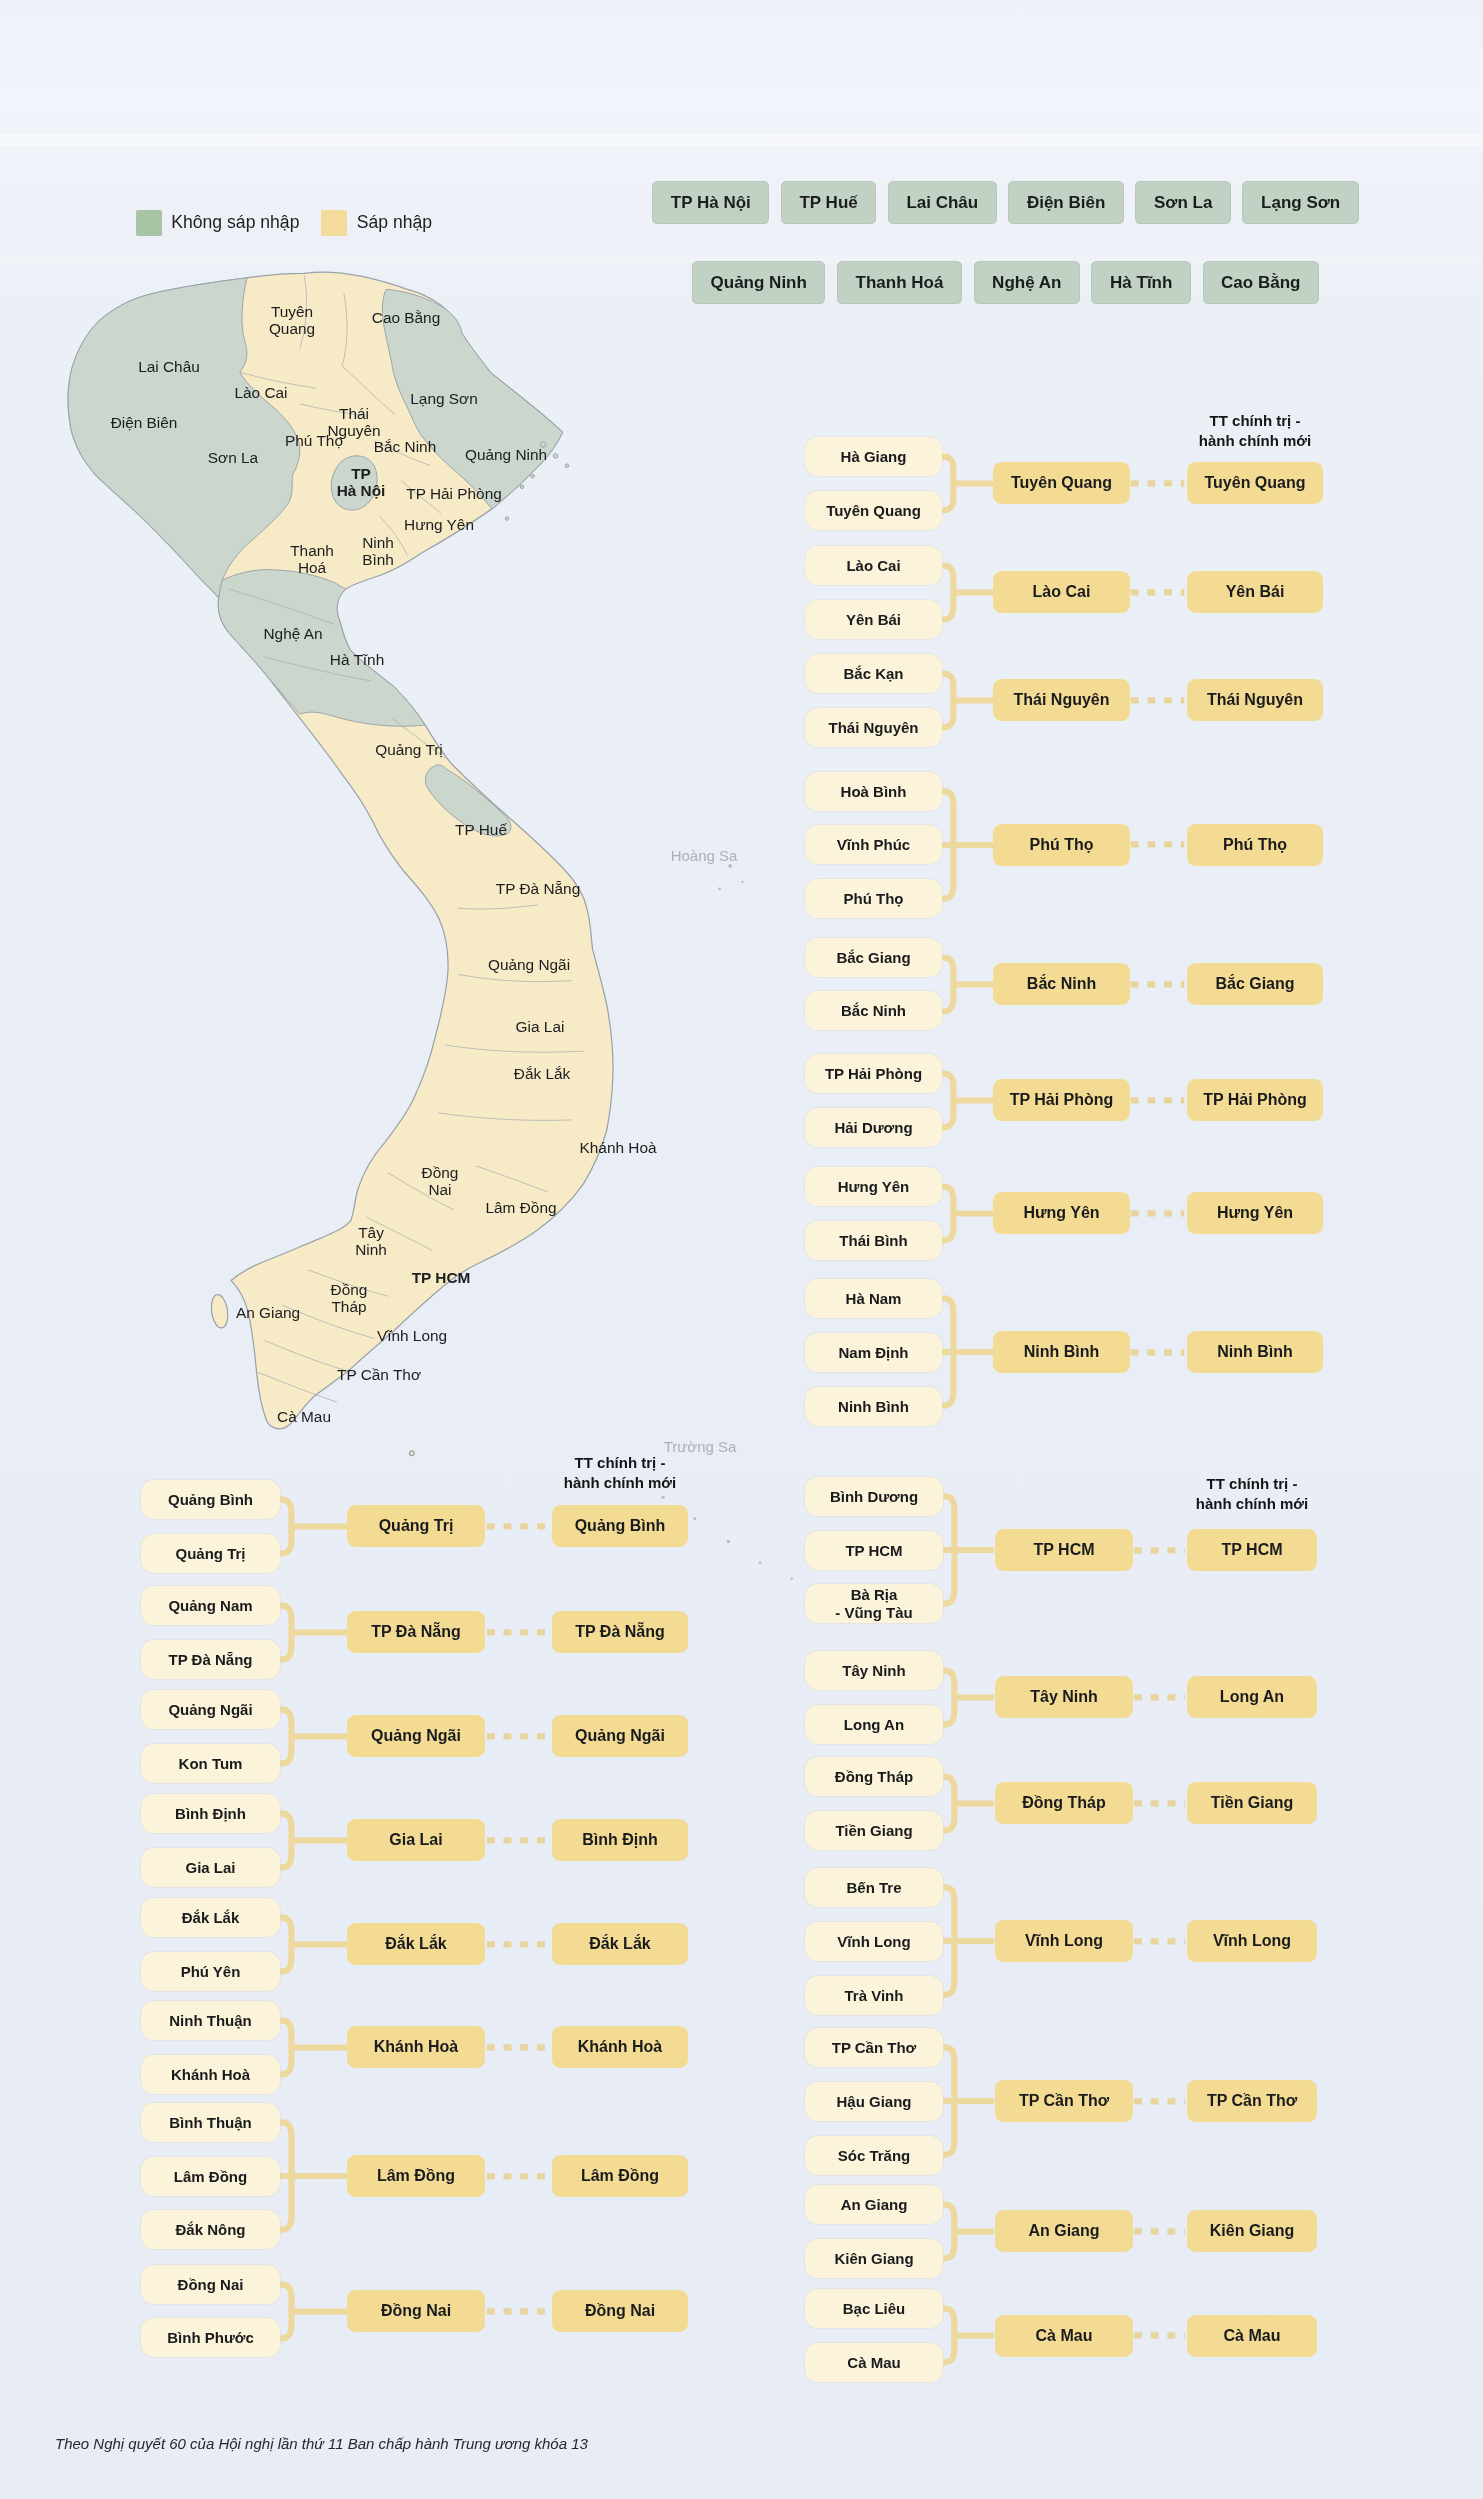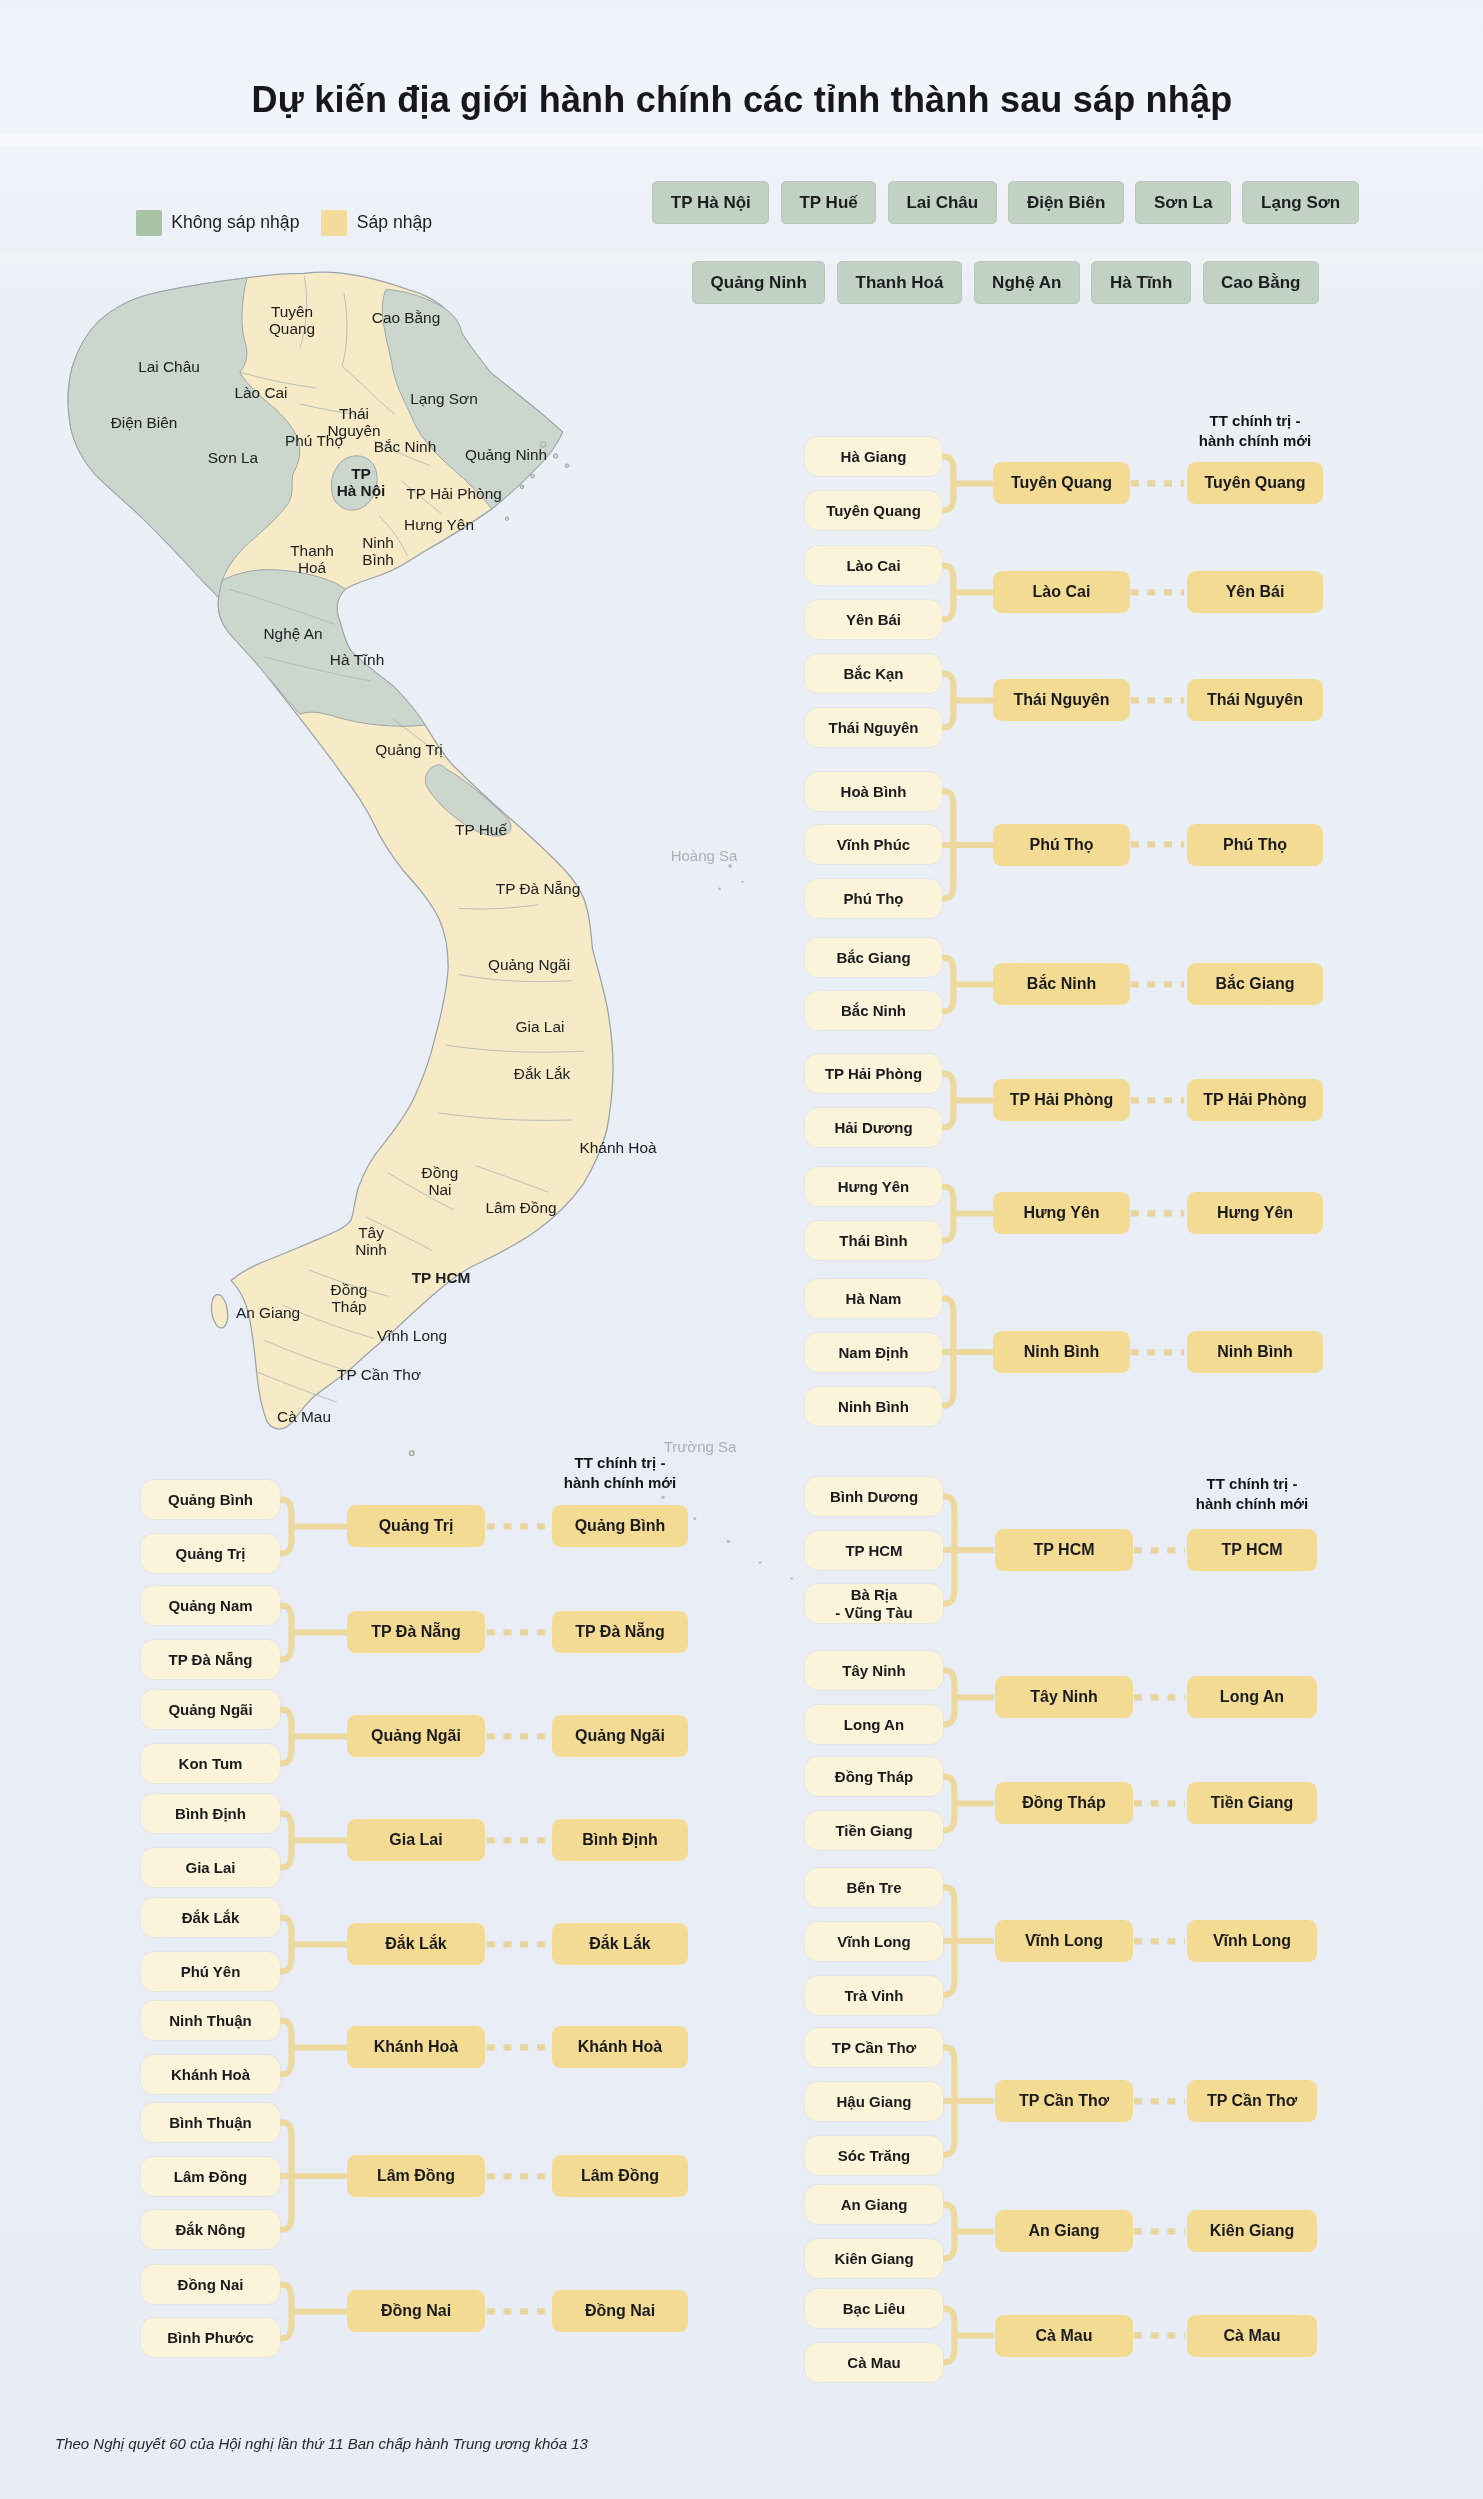--- a/index.html
+++ b/index.html
@@ -48,21 +48,20 @@
   svg{display:block;}
 </style>
 </head>
 <body>
 
 <div class="page">
 
   <div class="band" style="top:134px;height:12.3px;"></div>
   <div class="band" style="top:254px;height:8.8px;opacity:.5;"></div>
 
-  <h1 class="title">Dự kiến địa giới hành chính các tỉnh thành sau sáp nhập</h1>
 
   <div class="legend">
     <div class="swatch" style="background:#a9c4a4;"></div>
     <div class="lbl">Không sáp nhập</div>
     <div class="swatch" style="background:#f2db9b;margin-left:22px;"></div>
     <div class="lbl">Sáp nhập</div>
   </div>
 
   <div class="chip-row" style="top:181px;">
       <div class="chip">TP Hà Nội</div>

